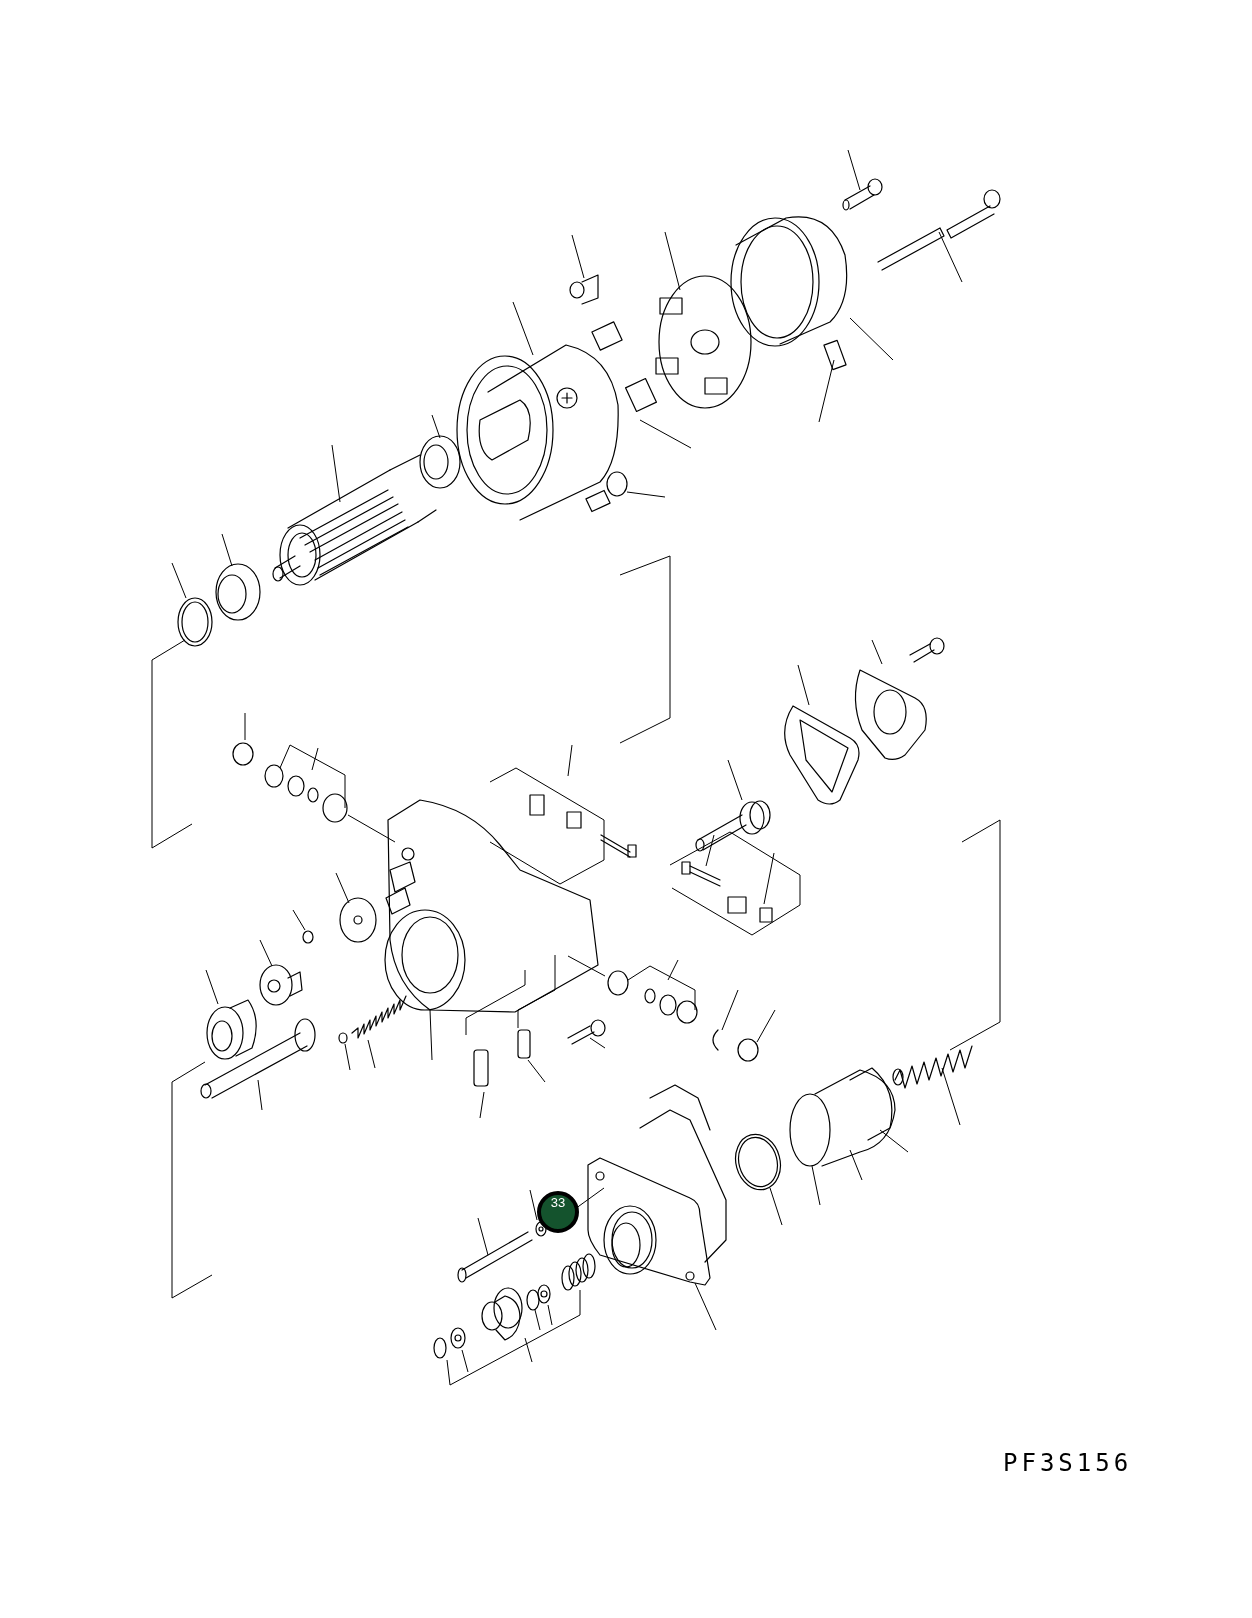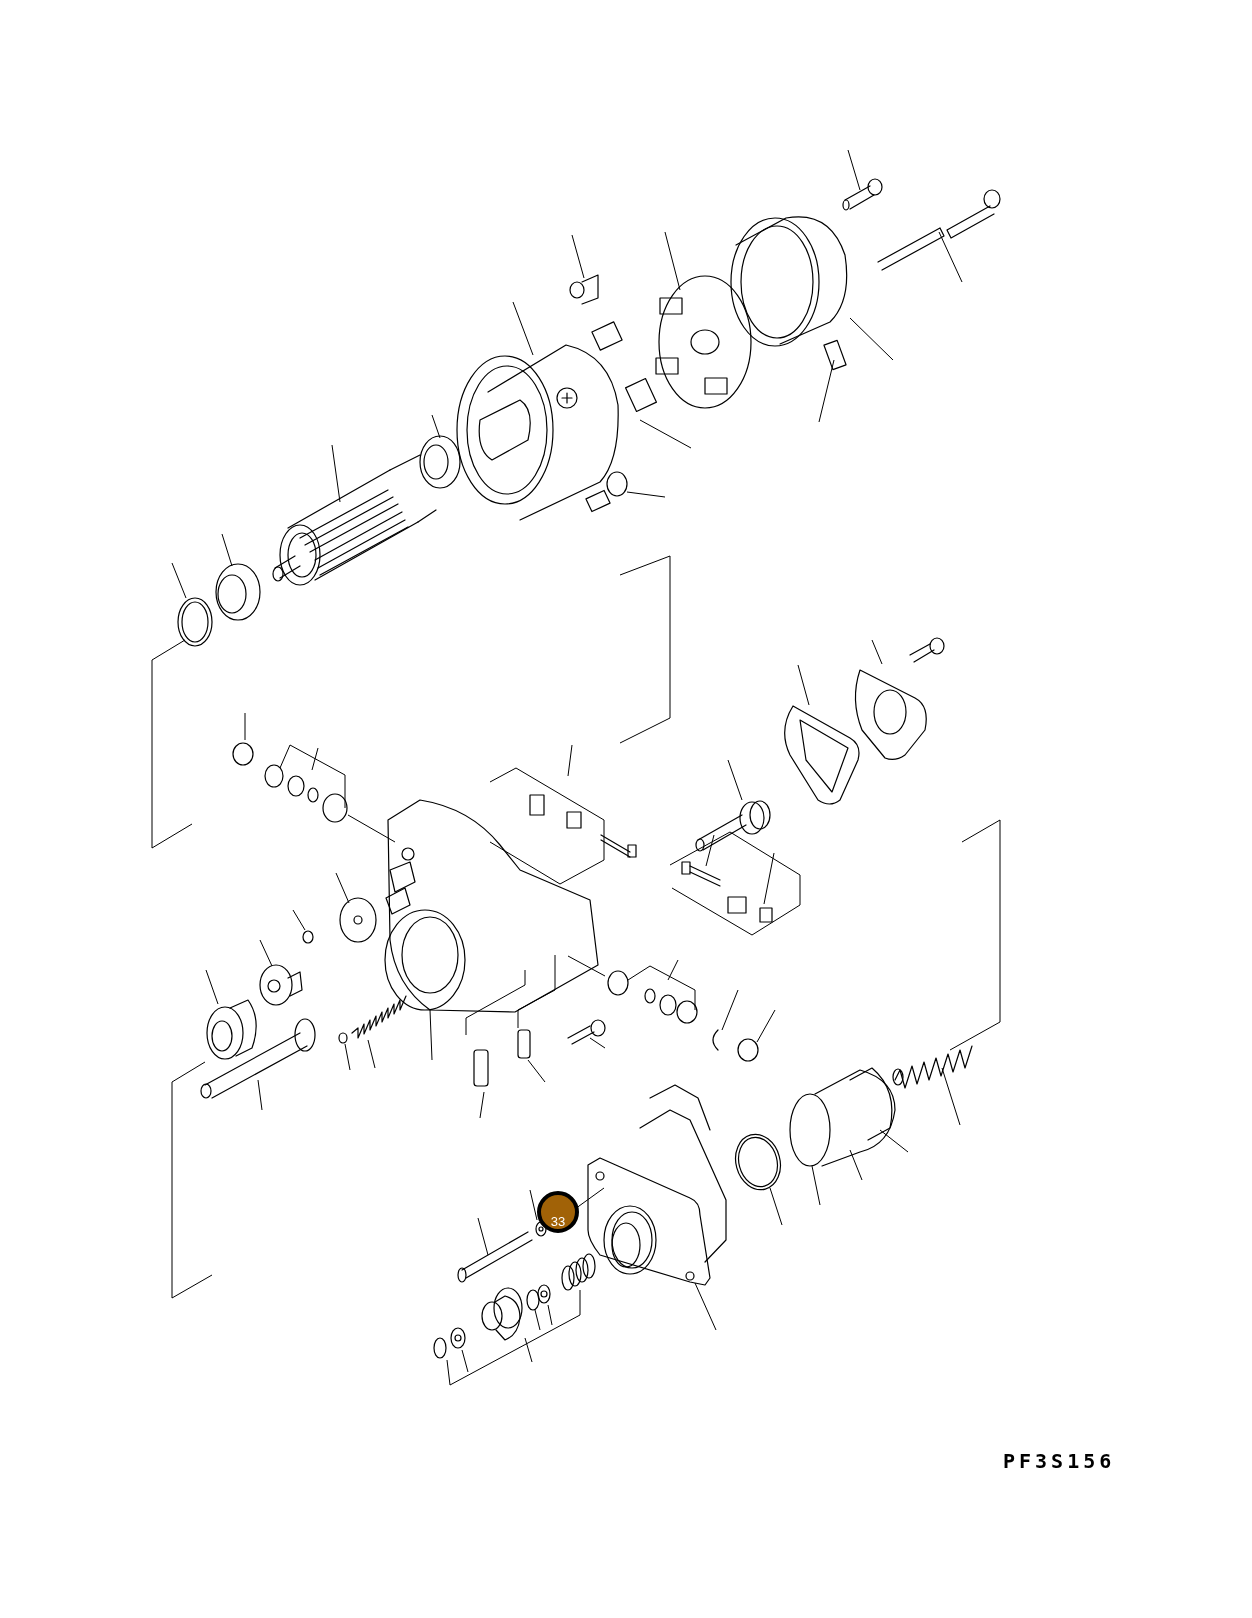--- a/index.html
+++ b/index.html
@@ -4,28 +4,28 @@
 <style>
   html, body { margin: 0; padding: 0; background: #ffffff; }
   body { width: 1252px; height: 1618px; position: relative; overflow: hidden;
          font-family: "DejaVu Sans Mono", monospace; }
   #diagram { position: absolute; left: 0; top: 0; width: 1252px; height: 1618px; }
   #diagram * { vector-effect: non-scaling-stroke; }
   .ln { fill: none; stroke: #000; stroke-width: 1.2; stroke-linecap: round; stroke-linejoin: round; }
   .lead { fill: none; stroke: #000; stroke-width: 1; }
   .callout {
     position: absolute; width: 34px; height: 34px; border-radius: 50%;
-    background: #a16207; border: 4px solid #000; color: #fff;
+    background: #14532d; border: 4px solid #000; color: #fff;
     font-family: "Liberation Sans", sans-serif; font-size: 13px;
-    display: flex; align-items: flex-end; justify-content: center; cursor: pointer;
+    display: flex; align-items: flex-start; justify-content: center; cursor: pointer;
     box-sizing: content-box;
   }
   .drawing-no {
     position: absolute; font-family: "DejaVu Sans Mono", monospace;
-    font-size: 20px; letter-spacing: 4px; color: #000; font-weight: bold;
+    font-size: 24px; letter-spacing: 4px; color: #000; font-weight: normal;
   }
 </style>
 </head>
 <body>
 
 <svg id="diagram" viewBox="0 0 1252 1618" xmlns="http://www.w3.org/2000/svg">
 
   <g>
     <path class="ln" d="M878 262 L940 228 M882 270 L944 236 M940 228 L944 236"></path>
     <path class="ln" d="M947 230 L990 206 M951 238 L994 214 M947 230 L951 238"></path>

